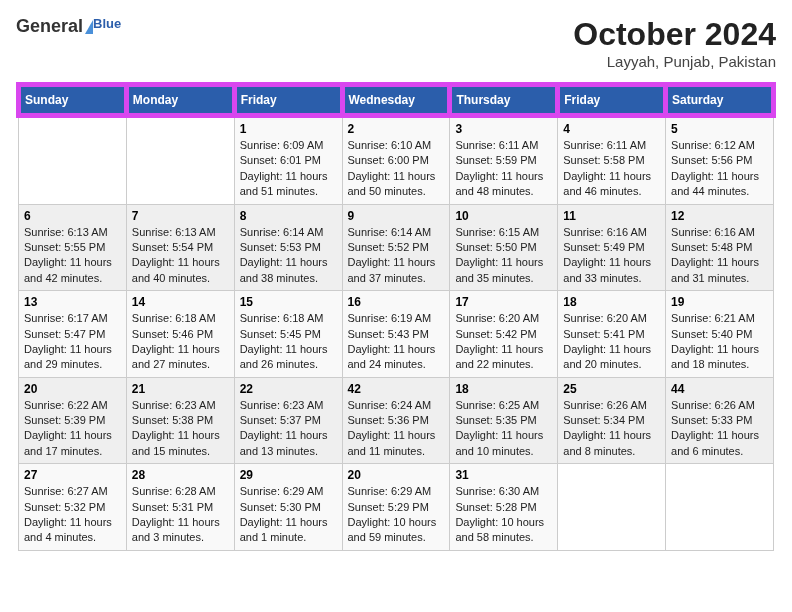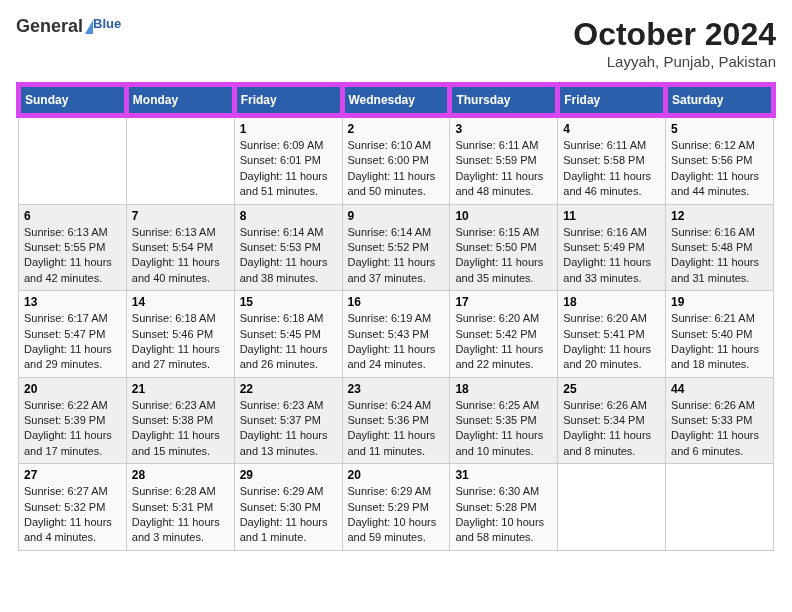--- a/index.html
+++ b/index.html
@@ -219,21 +219,21 @@
         </td>
         <td>
           <span class="day-number">21</span>
           <div class="day-info">Sunrise: 6:23 AM<br>Sunset: 5:38 PM<br>Daylight: 11 hours and 15 minutes.</div>
         </td>
         <td>
           <span class="day-number">22</span>
           <div class="day-info">Sunrise: 6:23 AM<br>Sunset: 5:37 PM<br>Daylight: 11 hours and 13 minutes.</div>
         </td>
         <td>
-          <span class="day-number">23</span>
+          <span class="day-number">42</span>
           <div class="day-info">Sunrise: 6:24 AM<br>Sunset: 5:36 PM<br>Daylight: 11 hours and 11 minutes.</div>
         </td>
         <td>
           <span class="day-number">18</span>
           <div class="day-info">Sunrise: 6:25 AM<br>Sunset: 5:35 PM<br>Daylight: 11 hours and 10 minutes.</div>
         </td>
         <td>
           <span class="day-number">25</span>
           <div class="day-info">Sunrise: 6:26 AM<br>Sunset: 5:34 PM<br>Daylight: 11 hours and 8 minutes.</div>
         </td>

